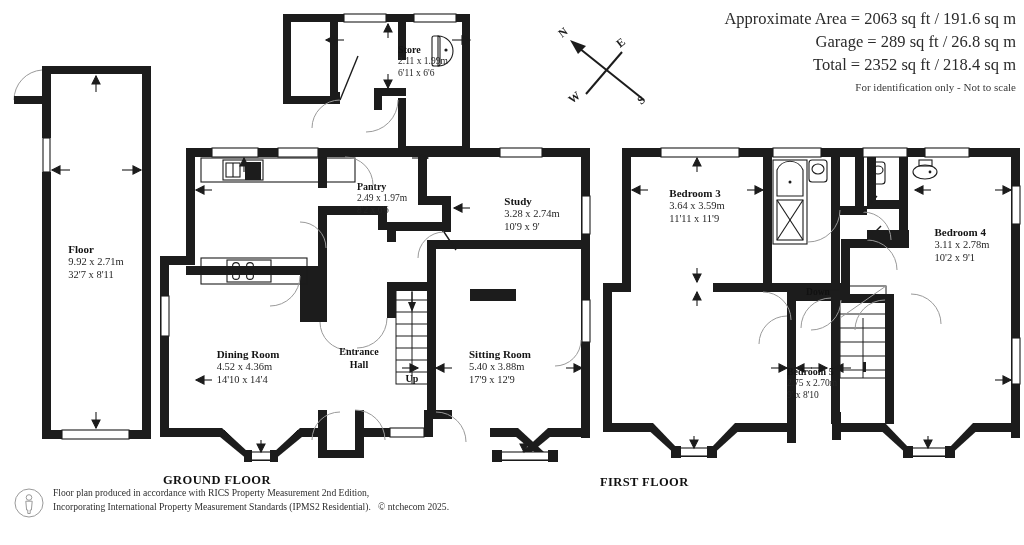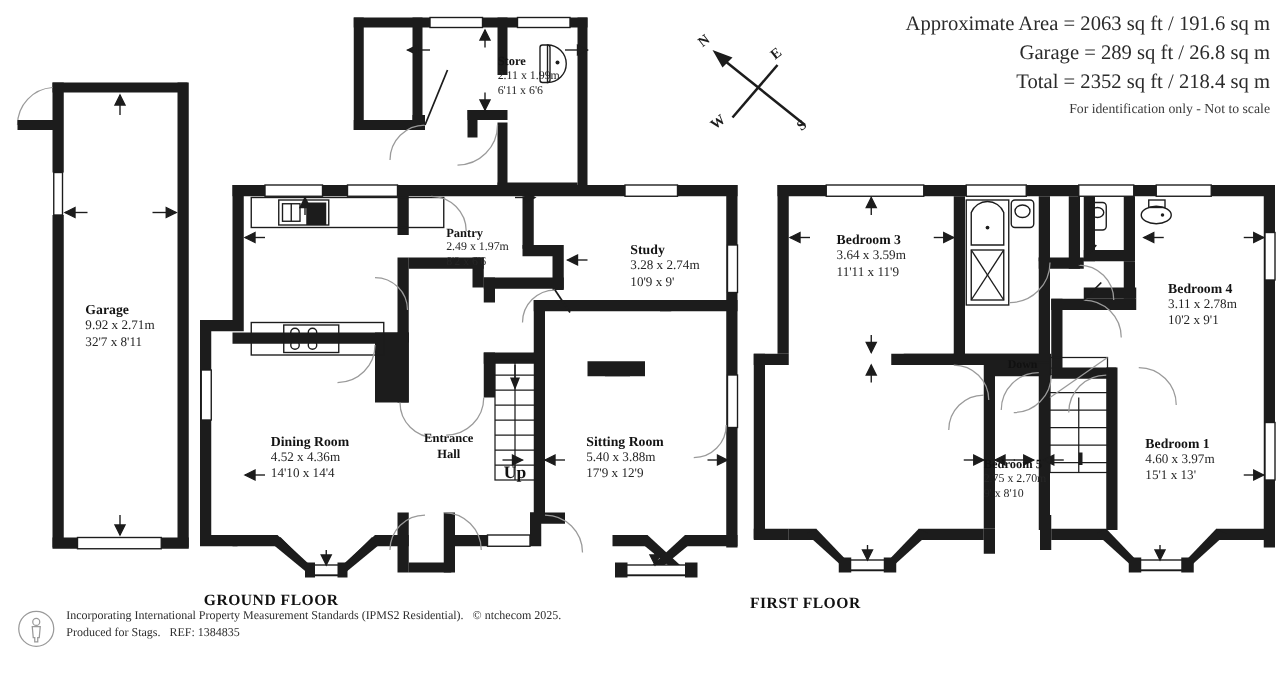--- a/index.html
+++ b/index.html
@@ -295,21 +295,21 @@
           <polygon class="wall" points="418,368 410,364 410,372"></polygon>
         <line x1="436" y1="368" x2="452" y2="368"></line>
           <polygon class="wall" points="436,368 444,364 444,372"></polygon>
         <line x1="566" y1="368" x2="582" y2="368"></line>
           <polygon class="wall" points="582,368 574,364 574,372"></polygon>
       </g>
     </g>
   </svg>
 
   <div class="room" style="left:96px;top:262px;">
-    <div class="nm">Garage</div>
+    <div class="nm">Floor</div>
     <div class="d1">9.92 x 2.71m</div>
     <div class="d2">32'7 x 8'11</div>
   </div>
 
   <div class="room small" style="left:423px;top:62px;">
     <div class="nm">Store</div>
     <div class="d1">2.11 x 1.99m</div>
     <div class="d2">6'11 x 6'6</div>
   </div>
 
@@ -336,21 +336,21 @@
     <div class="nm">Sitting Room</div>
     <div class="d1">5.40 x 3.88m</div>
     <div class="d2">17'9 x 12'9</div>
   </div>
 
   <div class="plain b" style="left:359px;top:358px;">
     <span>Entrance</span><br>
     <span>Hall</span>
   </div>
 
-  <div class="plain b" style="left:412px;top:379px;font-size:14px;">Up</div>
+  <div class="plain b" style="left:412px;top:379px;font-size:10px;">Up</div>
 
   <div class="floor-label" style="left:163px;top:473px;">GROUND FLOOR</div>
 
   <svg style="position:absolute;left:595px;top:0;" width="429" height="480">
 
     <g>
 
       <rect class="wall" x="27" y="148" width="398" height="9"></rect>
 
       <rect class="wall" x="27" y="148" width="9" height="135"></rect>
@@ -519,41 +519,33 @@
     <div class="d2">10'2 x 9'1</div>
   </div>
 
 
   <div class="room small" style="left:812px;top:384px;">
     <div class="nm">Bedroom 5</div>
     <div class="d1">2.75 x 2.70m</div>
     <div class="d2">9' x 8'10</div>
   </div>
 
-  <div class="room" style="left:944px;top:369px;">
-    <div class="nm">Bedroom 1</div>
-    <div class="d1">4.60 x 3.97m</div>
-    <div class="d2">15'1 x 13'</div>
-  </div>
 
   <div class="plain b" style="left:818px;top:293px;font-size:9.5px;">Down</div>
 
   <div class="floor-label" style="left:600px;top:475px;">FIRST FLOOR</div>
 
   <div class="footer">
     <svg class="logo" viewBox="0 0 30 30">
       <circle cx="15" cy="15" r="14" fill="none" stroke="#9a9a9a" stroke-width="1"></circle>
       <circle cx="15" cy="9.5" r="2.8" fill="none" stroke="#9a9a9a" stroke-width="1"></circle>
       <path d="M 11.8,13.2 L 18.2,13.2 L 17.4,22 L 16.2,22 L 16.2,25.5 L 13.8,25.5 L 13.8,22 L 12.6,22 Z" fill="none" stroke="#9a9a9a" stroke-width="1"></path>
     </svg>
     <div class="txt">
+      <div>Floor plan produced in accordance with RICS Property Measurement 2nd Edition,</div>
       <div>
         <span>Incorporating International Property Measurement Standards (IPMS2 Residential).</span>
         &nbsp;&nbsp;<span>© ntchecom 2025.</span>
       </div>
-      <div>
-        <span>Produced for Stags.</span>
-        &nbsp;&nbsp;<span>REF: 1384835</span>
-      </div>
     </div>
   </div>
 
 </div>
 
 </body></html>

